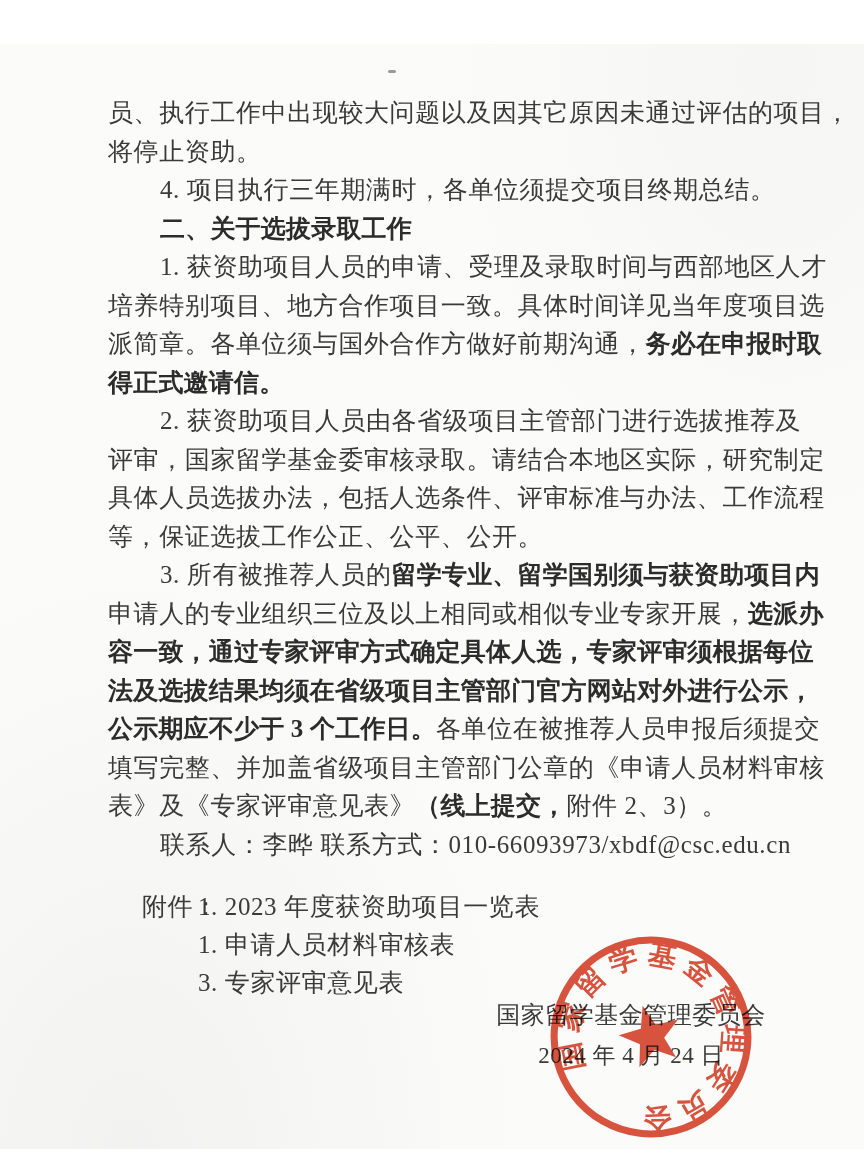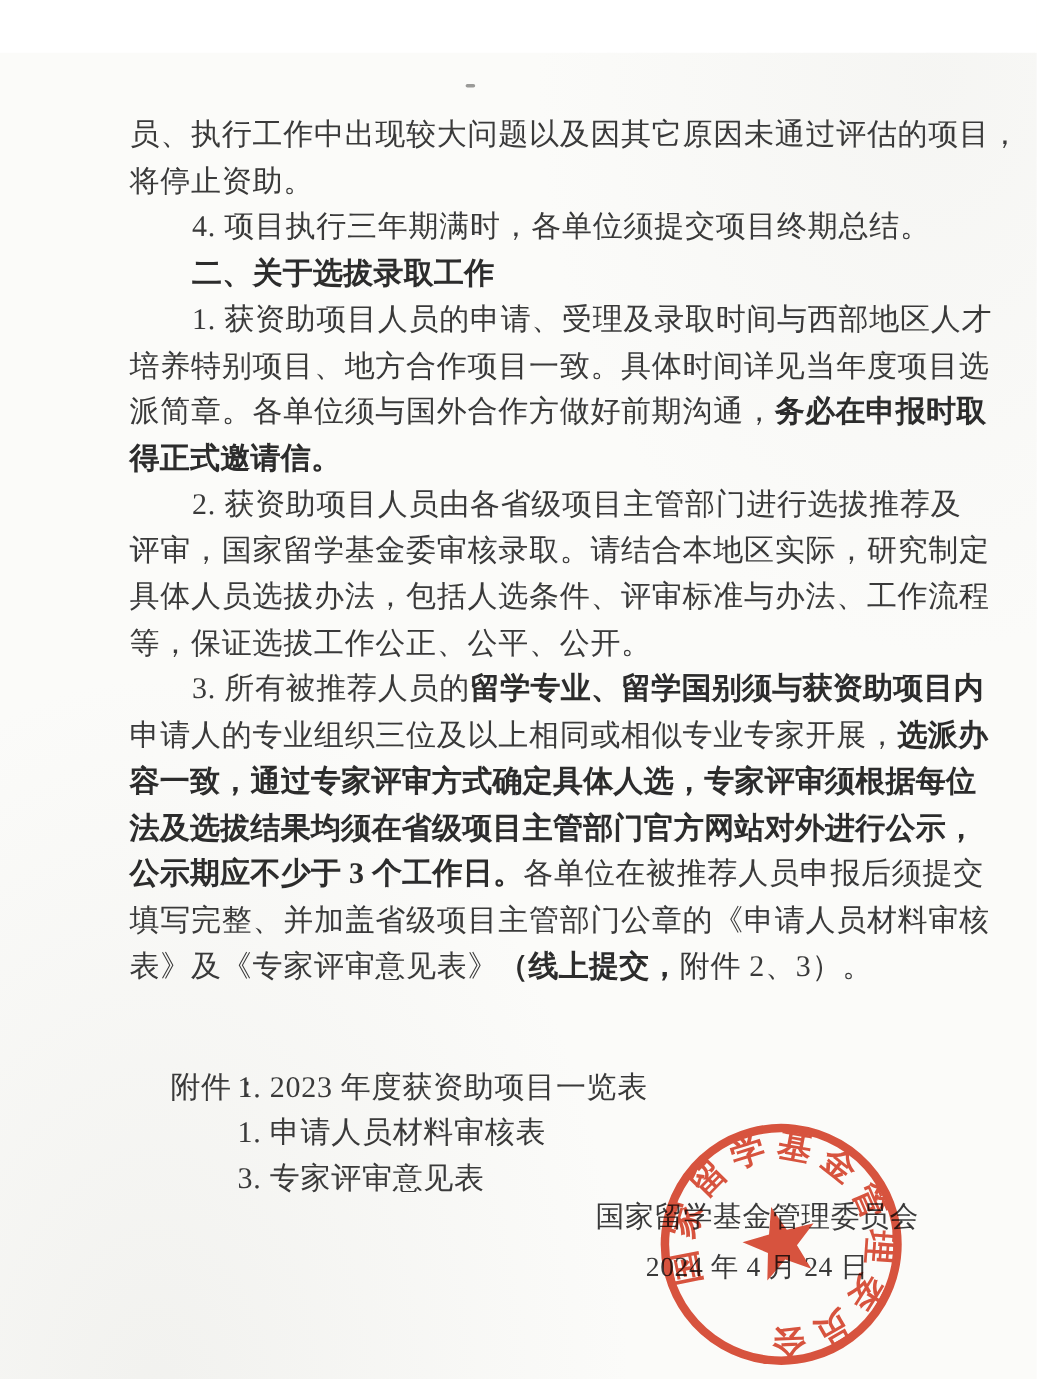--- a/index.html
+++ b/index.html
@@ -71,20 +71,21 @@
       <div class="line"><span class="seg">评审，国家留学基金委审核录取。请结合本地区实际，研究制定</span></div>
       <div class="line"><span class="seg">具体人员选拔办法，包括人选条件、评审标准与办法、工作流程</span></div>
       <div class="line"><span class="seg">等，保证选拔工作公正、公平、公开。</span></div>
       <div class="line ind"><span class="seg">3. 所有被推荐人员的</span><span class="seg b">留学专业、留学国别须与获资助项目内</span></div>
       <div class="line"><span class="seg">申请人的专业组织三位及以上相同或相似专业专家开展，</span><span class="seg b">选派办</span></div>
       <div class="line"><span class="seg b">容一致，通过专家评审方式确定具体人选，专家评审须根据每位</span></div>
       <div class="line"><span class="seg b">法及选拔结果均须在省级项目主管部门官方网站对外进行公示，</span></div>
       <div class="line"><span class="seg b">公示期应不少于 3 个工作日。</span><span class="seg">各单位在被推荐人员申报后须提交</span></div>
       <div class="line"><span class="seg">填写完整、并加盖省级项目主管部门公章的《申请人员材料审核</span></div>
       <div class="line"><span class="seg">表》及《专家评审意见表》</span><span class="seg b">（线上提交，</span><span class="seg">附件 2、3）。</span></div>
+      <div class="line ind"><span class="seg">联系人：李晔 联系方式：010-66093973/xbdf@csc.edu.cn</span></div>
     </div>
 
   <div class="attachments" id="attach-block">
       <div class="attach-row">
         <span class="attach-label">附件：</span>
         <span>1. 2023 年度获资助项目一览表</span>
       </div>
       <div class="attach-row">
         <span class="attach-label"></span>
         <span>1. 申请人员材料审核表</span>

